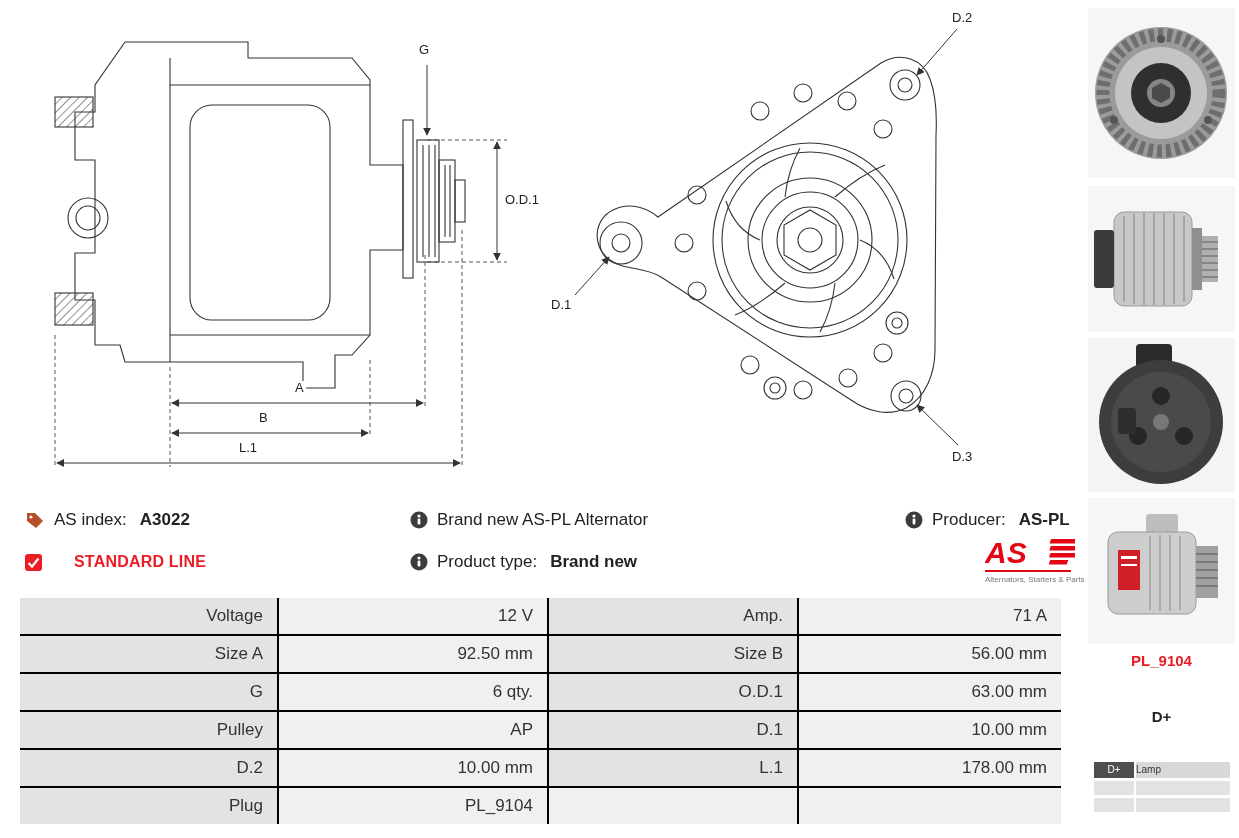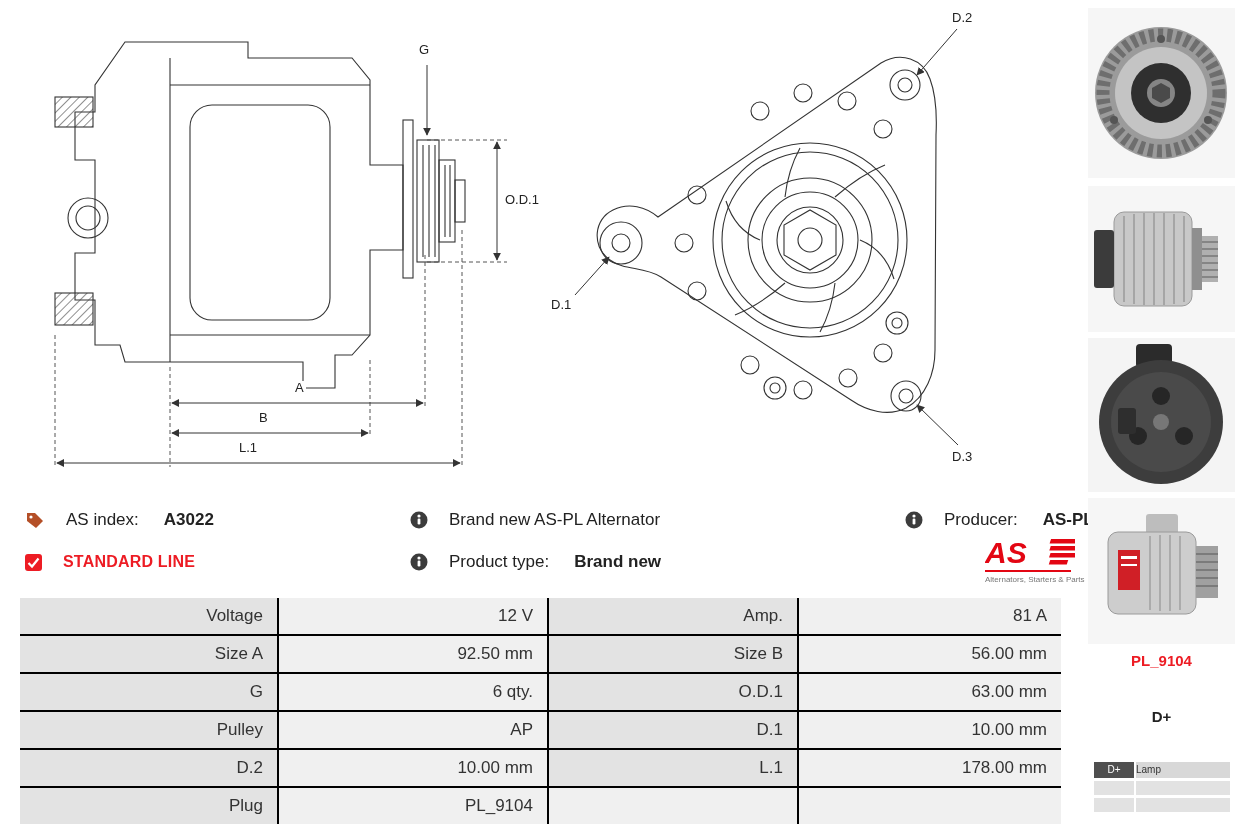--- a/index.html
+++ b/index.html
@@ -7,24 +7,24 @@
   .page { position:relative; width:1239px; height:838px; background:#fff; overflow:hidden; }
 
   
   .draw { position:absolute; }
   #side-draw  { left:25px;  top:15px; width:520px; height:470px; }
   #front-draw { left:545px; top:5px;  width:450px; height:470px; }
   .draw svg { position:absolute; left:0; top:0; }
   .dim-label { position:absolute; font-size:13px; color:#222; background:#fff; padding:0 2px; line-height:14px; }
 
   
-  .info-item { position:absolute; display:flex; align-items:center; gap:21px; height:22px;
+  .info-item { position:absolute; display:flex; align-items:center; gap:9px; height:22px;
                font-size:17px; color:#222; white-space:nowrap; }
   .info-item b { margin-left:4px; }
-  .red-bold { color:#ed1c24; font-weight:bold; font-size:16px; letter-spacing:.2px; }
+  .red-bold { color:#ed1c24; font-weight:bold; font-size:16px; letter-spacing:.2px;margin-left:23px; }
   .icon { display:inline-flex; flex:0 0 auto; }
 
   
   #as-logo { position:absolute; left:985px; top:533px; width:90px; height:58px; }
   #as-logo .caption { position:absolute; left:0; top:42px; width:90px; text-align:center;
                       font-size:8px; color:#777; white-space:nowrap; }
 
   
   .spec-table { position:absolute; left:20px; top:598px;
                 display:grid; grid-template-columns:257px 268px 248px 262px;
@@ -244,21 +244,21 @@
       </g>
       <rect x="0" y="37" width="86" height="2" fill="#e30613"></rect>
     </svg>
     <span class="caption">Alternators, Starters &amp; Parts</span>
   </div>
 
   <div class="spec-table">
     <div class="cell lbl">Voltage</div>
     <div class="cell val">12 V</div>
     <div class="cell lbl">Amp.</div>
-    <div class="cell val">81 A</div>
+    <div class="cell val">71 A</div>
 
     <div class="cell lbl">Size A</div>
     <div class="cell val">92.50 mm</div>
     <div class="cell lbl">Size B</div>
     <div class="cell val">56.00 mm</div>
 
     <div class="cell lbl">G</div>
     <div class="cell val">6 qty.</div>
     <div class="cell lbl">O.D.1</div>
     <div class="cell val">63.00 mm</div>

